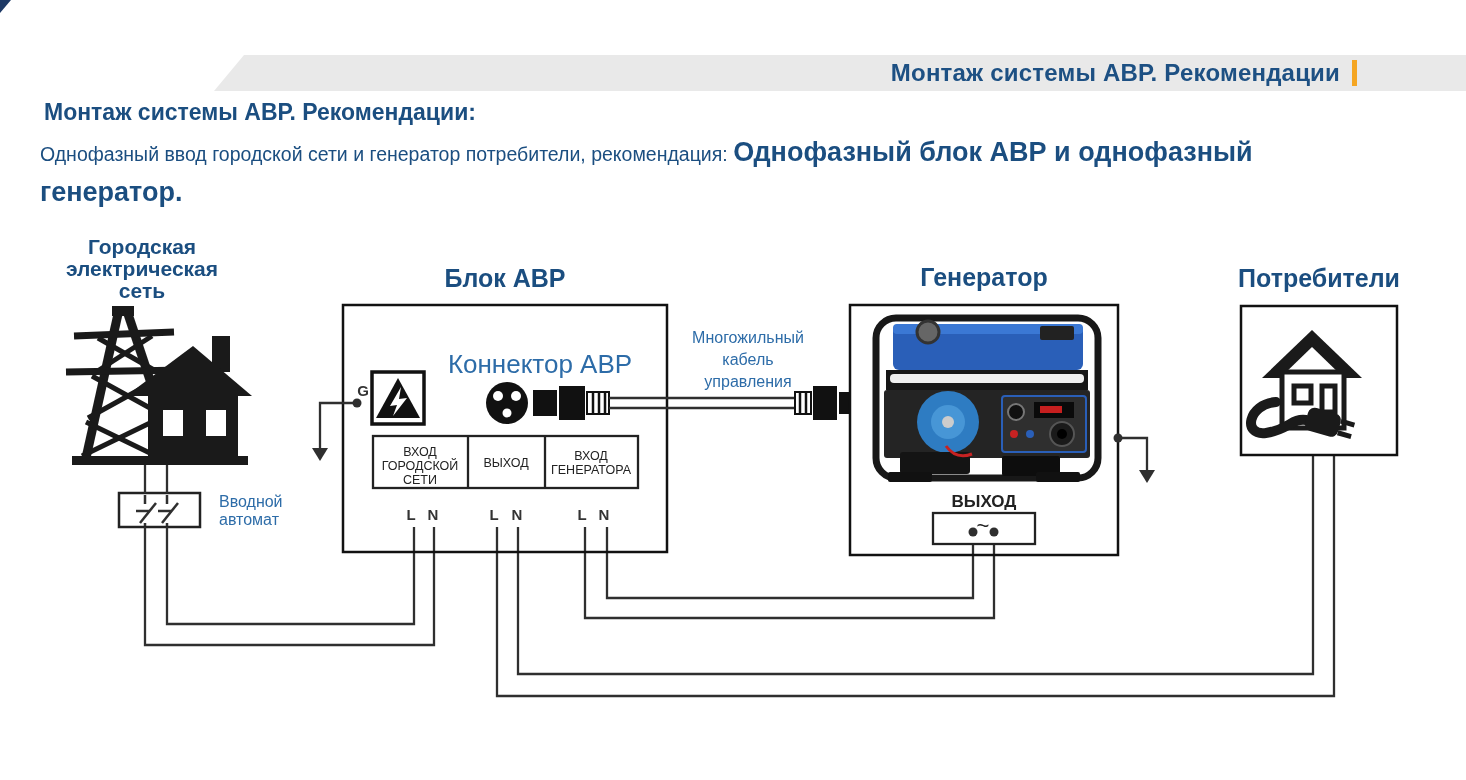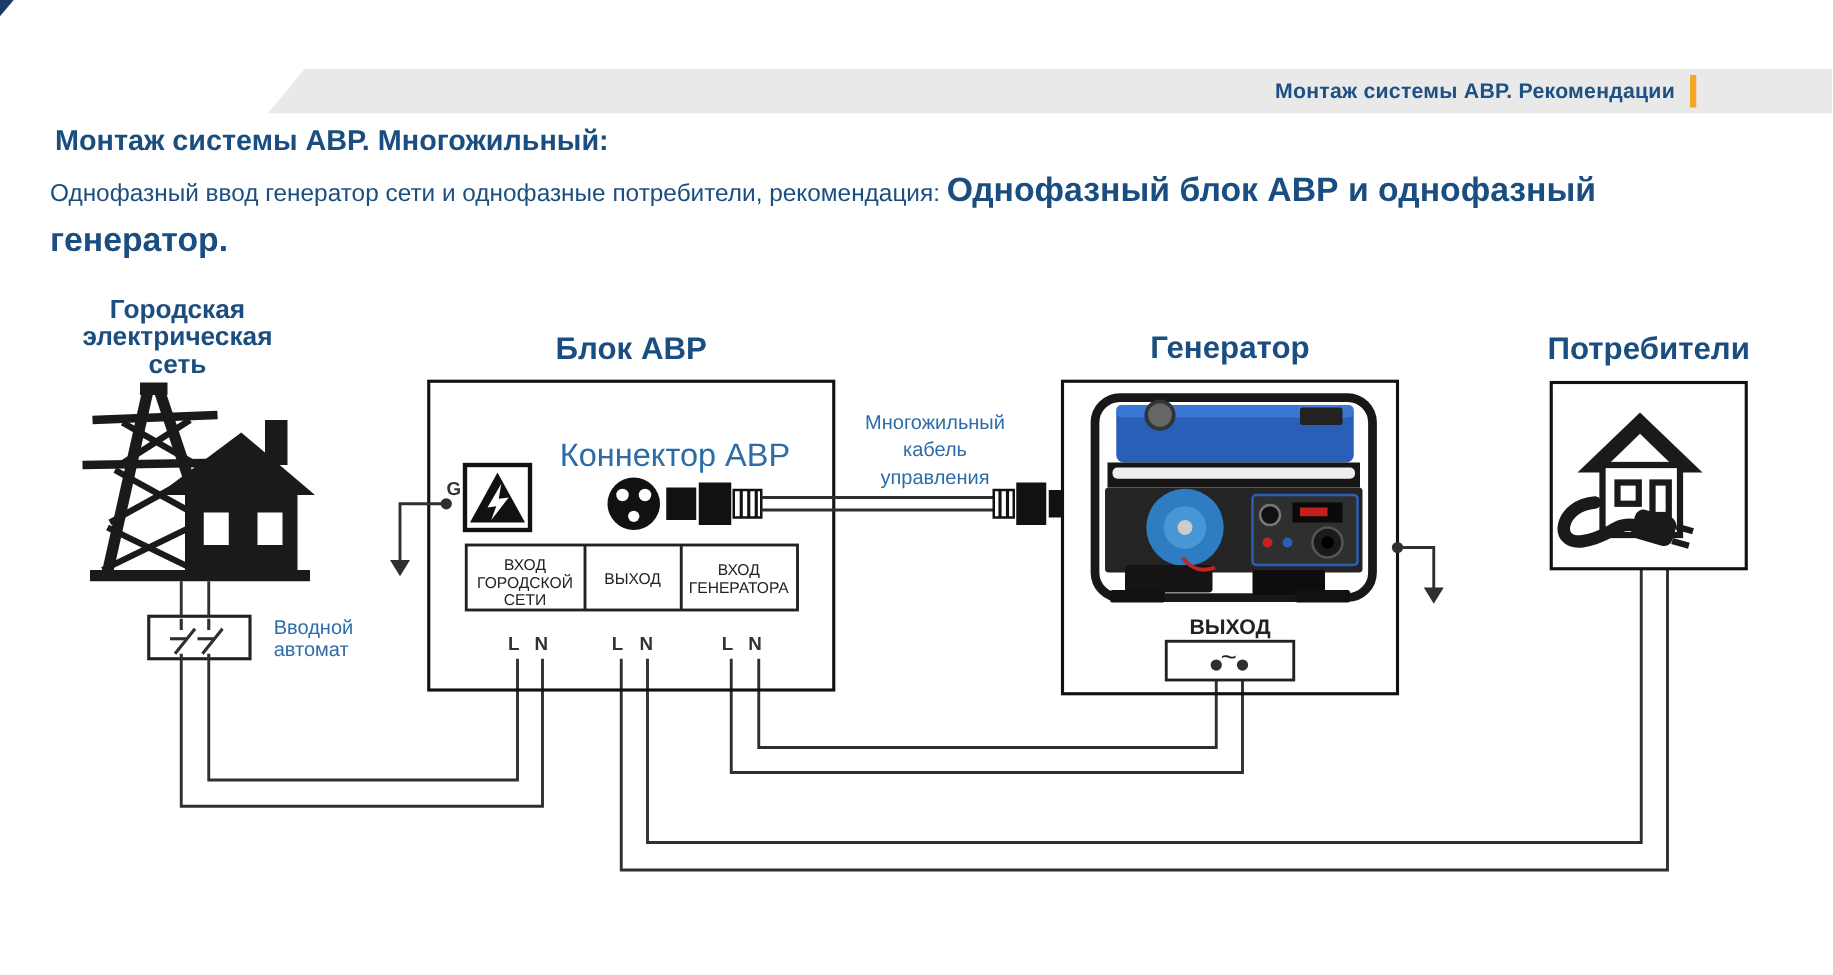--- a/index.html
+++ b/index.html
@@ -14,21 +14,21 @@
     clip-path:polygon(0 0,100% 0,0 100%);
   }
   .header-band{
     position:absolute;left:214px;top:55px;width:1252px;height:36px;
     background:#e9e9e9;
     clip-path:polygon(30px 0,100% 0,100% 100%,0 100%);
     display:flex;align-items:center;justify-content:flex-end;
     padding-right:109px;box-sizing:border-box;
   }
   .band-title{
-    color:#1d5083;font-size:17px;font-weight:bold;letter-spacing:.2px;white-space:nowrap;
+    color:#1d5083;font-size:24px;font-weight:bold;letter-spacing:.2px;white-space:nowrap;
   }
   .band-accent{
     width:5px;height:26px;margin-left:12px;flex:0 0 auto;
   }
   .intro{position:absolute;left:44px;top:98px;width:1340px;}
   .intro h1{
     margin:0;font-size:23px;font-weight:bold;color:#1b4e80;line-height:1.3;
   }
   .intro p{
     margin:4px 0 0 -4px;font-size:19.5px;color:#1b4e80;line-height:1.5;width:1330px;
@@ -41,22 +41,22 @@
 <body>
 
 <div class="corner-triangle"></div>
 
 <div class="header-band">
   <span class="band-title">Монтаж системы АВР. Рекомендации</span>
   <span class="band-accent" style="background:#F5A623;"></span>
 </div>
 
 <div class="intro">
-  <h1>Монтаж системы АВР. Многожильный:</h1>
-  <p><span>Однофазный ввод генератор сети и однофазные потребители, рекомендация: </span><span class="bold-part">Однофазный блок АВР и однофазный генератор.</span></p>
+  <h1>Монтаж системы АВР. Рекомендации:</h1>
+  <p><span>Однофазный ввод городской сети и генератор потребители, рекомендация: </span><span class="bold-part">Однофазный блок АВР и однофазный генератор.</span></p>
 </div>
 
 <svg class="diagram-svg" width="1466" height="560" viewBox="0 0 1466 560" xmlns="http://www.w3.org/2000/svg">
 
   <g fill="#1B4E80" font-weight="bold" font-size="21" text-anchor="middle">
     <text x="142" y="34">Городская</text>
     <text x="142" y="56">электрическая</text>
     <text x="142" y="78">сеть</text>
   </g>
 

